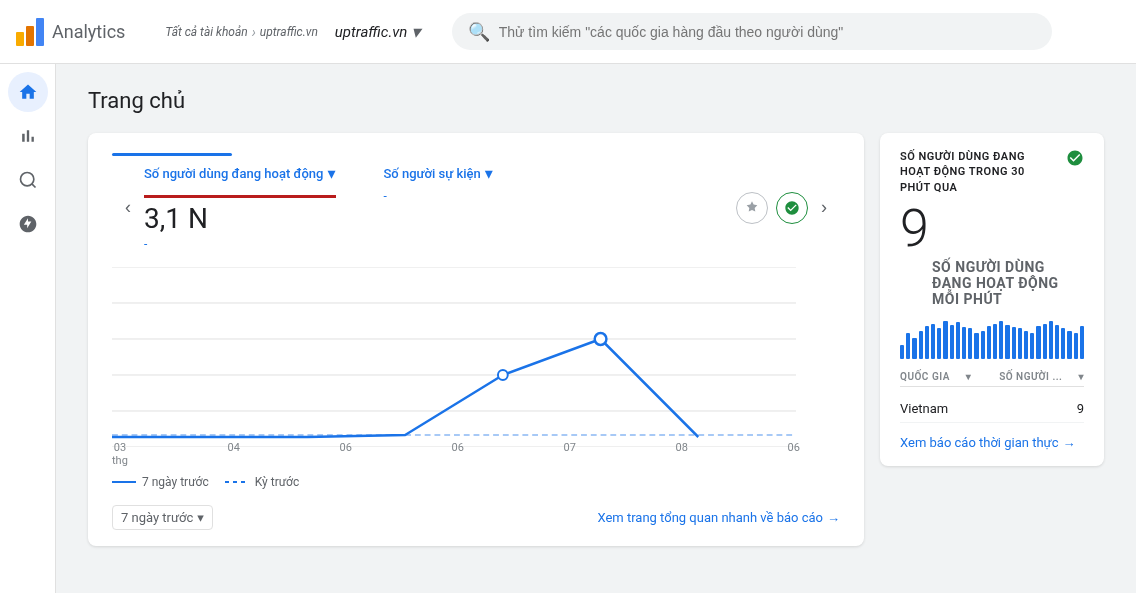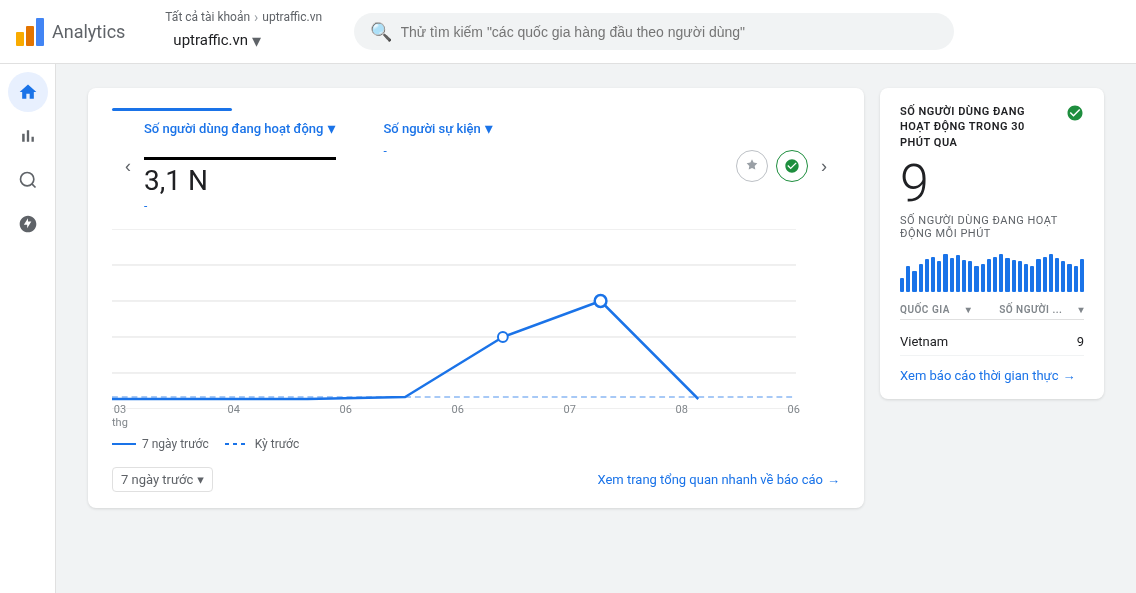--- a/index.html
+++ b/index.html
@@ -167,22 +167,22 @@
       display: flex;
       align-items: center;
       gap: 4px;
       font-size: 13px;
       color: #1a73e8;
       font-weight: 500;
       cursor: pointer;
       margin-bottom: 4px;
     }
     .metric-label.active {
-      border-bottom: 3px solid #000000;
-      padding-bottom: 19px;
+      border-bottom: 3px solid #b91c1c;
+      padding-bottom: 12px;
     }
     .metric-value {
       font-size: 28px;
       font-weight: 400;
       color: #202124;
     }
     .metric-sub {
       font-size: 12px;
       color: #1a73e8;
       margin-top: 2px;
@@ -322,26 +322,27 @@
       max-width: 200px;
     }
     .realtime-big-number {
       font-size: 52px;
       font-weight: 300;
       color: #202124;
       line-height: 1;
       margin-bottom: 4px;
     }
     .realtime-subtitle {
-      font-size: 11px;
-      font-weight: 400;
+      font-size: 14px;
+      font-weight: 700;
       color: #5f6368;
       letter-spacing: 0.5px;
       text-transform: uppercase;
       margin-bottom: 12px;
+      margin-left: 32px;
     }
 
     
     .mini-bar-chart {
       display: flex;
       align-items: flex-end;
       gap: 2px;
       height: 40px;
       margin-bottom: 12px;
     }
@@ -404,21 +405,21 @@
 <div class="topbar">
   <div class="topbar-logo">
     <svg width="28" height="28" viewBox="0 0 28 28">
       <rect x="0" y="14" width="8" height="14" rx="1" fill="#f9ab00"></rect>
       <rect x="10" y="8" width="8" height="20" rx="1" fill="#e37400"></rect>
       <rect x="20" y="0" width="8" height="28" rx="1" fill="#4285f4"></rect>
     </svg>
     <span class="topbar-title">Analytics</span>
   </div>
 
-  <div style="display:flex;flex-direction:column;gap:1px;">
+  <div style="display:flex;flex-direction:row;gap:1px;font-style:italic;">
     <div class="breadcrumb">
       <a>Tất cả tài khoản</a>
       <span class="sep">›</span>
       <span>uptraffic.vn</span>
     </div>
     <div class="property-selector">
       <span>uptraffic.vn</span>
       <span class="chevron">▾</span>
     </div>
   </div>
@@ -447,20 +448,21 @@
     </svg>
   </div>
   <div class="sidebar-item">
     <svg width="20" height="20" viewBox="0 0 24 24" fill="#5f6368">
       <path d="M12 2C6.48 2 2 6.48 2 12s4.48 10 10 10 10-4.48 10-10S17.52 2 12 2zm-1 15v-4H7l5-8v4h4l-5 8z"></path>
     </svg>
   </div>
 </div>
 
 <div class="main">
+  <h1 class="page-title">Trang chủ</h1>
 
   <div class="cards-row">
 
     <div class="chart-card">
 
       <div style="width:120px; margin-bottom:8px;">
         <div class="tab-underline"></div>
       </div>
 
       <div class="chart-card-nav">

